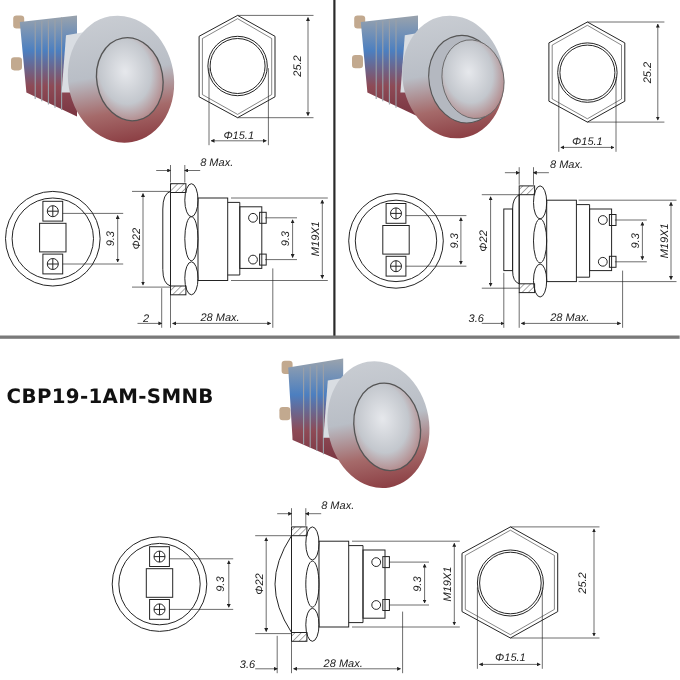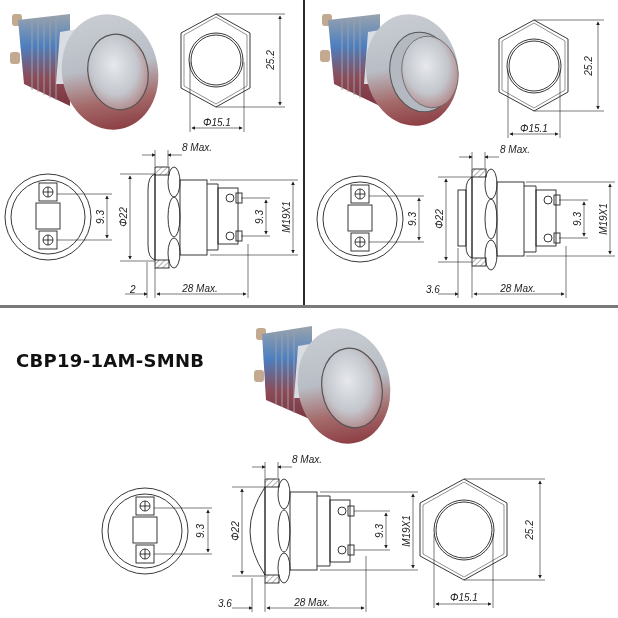--- a/index.html
+++ b/index.html
@@ -1,19 +1,19 @@
 <!DOCTYPE html>
 <html><head>
 <meta charset="utf-8">
 <style>
   html, body { margin:0; padding:0; background:#ffffff; }
   body { width:618px; height:618px; position:relative; overflow:hidden; font-family:"Liberation Sans", sans-serif; }
   .divider-v { position:absolute; left:303px; top:0; width:2px; height:307px; background:#2a2a2a; }
   .divider-h { position:absolute; left:0; top:305px; width:618px; height:3px; background:#7a7a7a; }
-  .part-title { position:absolute; left:16px; top:350px; font-family:"DejaVu Sans", sans-serif; font-weight:bold; font-size:18px; letter-spacing:0.3px; color:#111; }
+  .part-title { position:absolute; left:6px; top:350px; font-family:"DejaVu Sans", sans-serif; font-weight:bold; font-size:18px; letter-spacing:0.3px; color:#111; }
   svg text { font-family:"Liberation Sans", sans-serif; font-style:italic; fill:#222; }
   svg .dim { font-size:10px; }
 </style>
 </head>
 <body>
 
 <div class="divider-v"></div>
 <div class="divider-h"></div>
 
 <div class="part-title">CBP19-1AM-SMNB</div>

